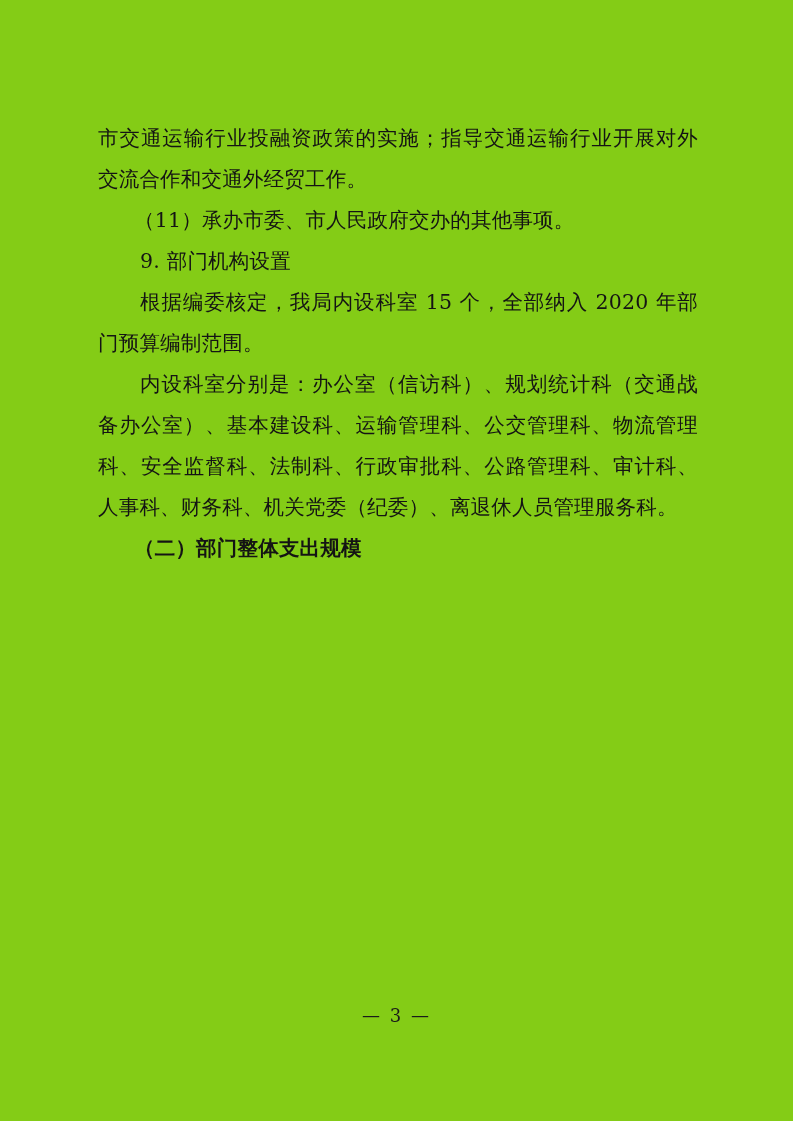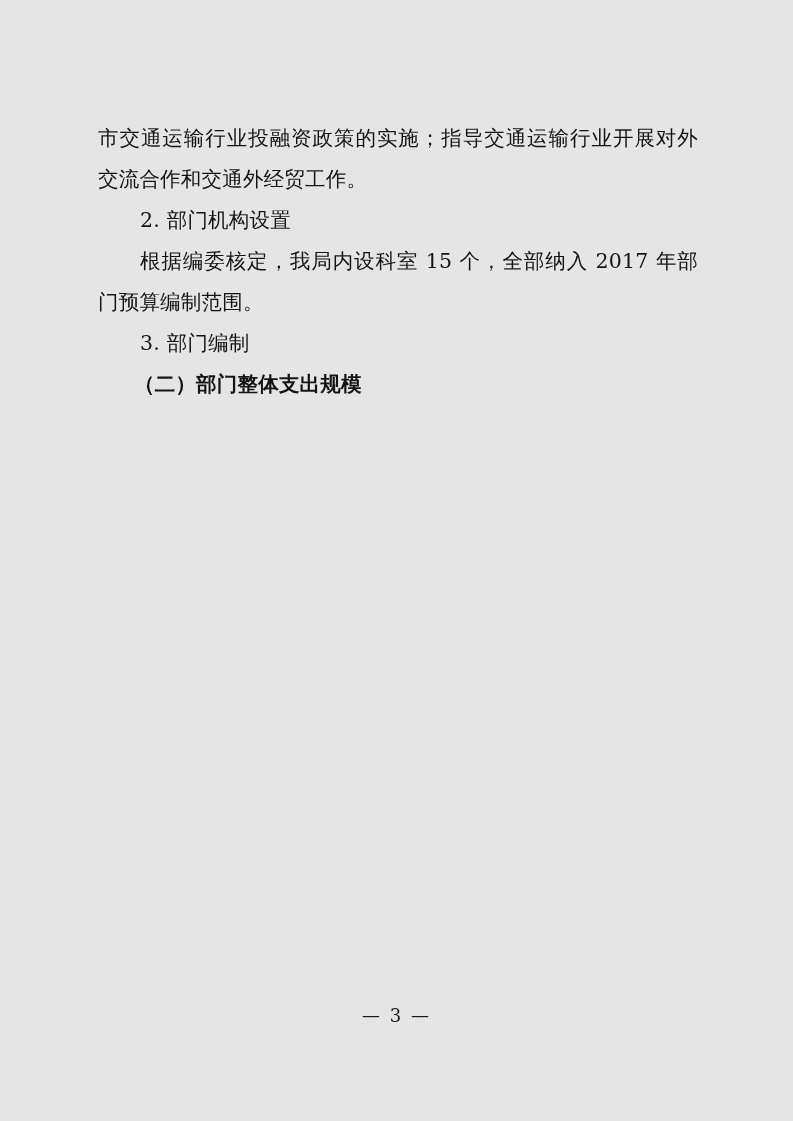--- a/index.html
+++ b/index.html
@@ -13,21 +13,21 @@
     font-family: "DejaVu Serif", "Liberation Serif", serif;
     color: #1a1a1a;
     position: relative;
     overflow: hidden;
   }
   .page {
     position: absolute;
     left: 0; top: 0;
     width: 793px;
     height: 1121px;
-    background: #e5e5e5;
+    background: #84cc16;
   }
   .content {
     position: absolute;
     left: 98px;
     top: 118px;
     width: 600px;
   }
   .para {
     font-size: 20.5px;
     line-height: 41px;
@@ -60,21 +60,22 @@
     font-family: "DejaVu Serif", "Liberation Serif", serif;
   }
   .footer span { display: inline-block; }
 </style>
 </head>
 <body>
 
 <div class="page">
   <div class="content">
     <p class="para">市交通运输行业投融资政策的实施；指导交通运输行业开展对外交流合作和交通外经贸工作。</p>
-    <p class="para indent2">2. 部门机构设置</p>
-    <p class="para indent2">根据编委核定，我局内设科室 15 个，全部纳入 2017 年部门预算编制范围。</p>
-    <p class="para indent2">3. 部门编制</p>
+    <p class="para indent-paren">（11）承办市委、市人民政府交办的其他事项。</p>
+    <p class="para indent2">9. 部门机构设置</p>
+    <p class="para indent2">根据编委核定，我局内设科室 15 个，全部纳入 2020 年部门预算编制范围。</p>
+    <p class="para indent2">内设科室分别是：办公室（信访科）、规划统计科（交通战备办公室）、基本建设科、运输管理科、公交管理科、物流管理科、安全监督科、法制科、行政审批科、公路管理科、审计科、人事科、财务科、机关党委（纪委）、离退休人员管理服务科。</p>
     <p class="para bold-head">（二）部门整体支出规模</p>
   </div>
   <div class="footer">
     <span>— 3 —</span>
   </div>
 </div>
 
 </body></html>

